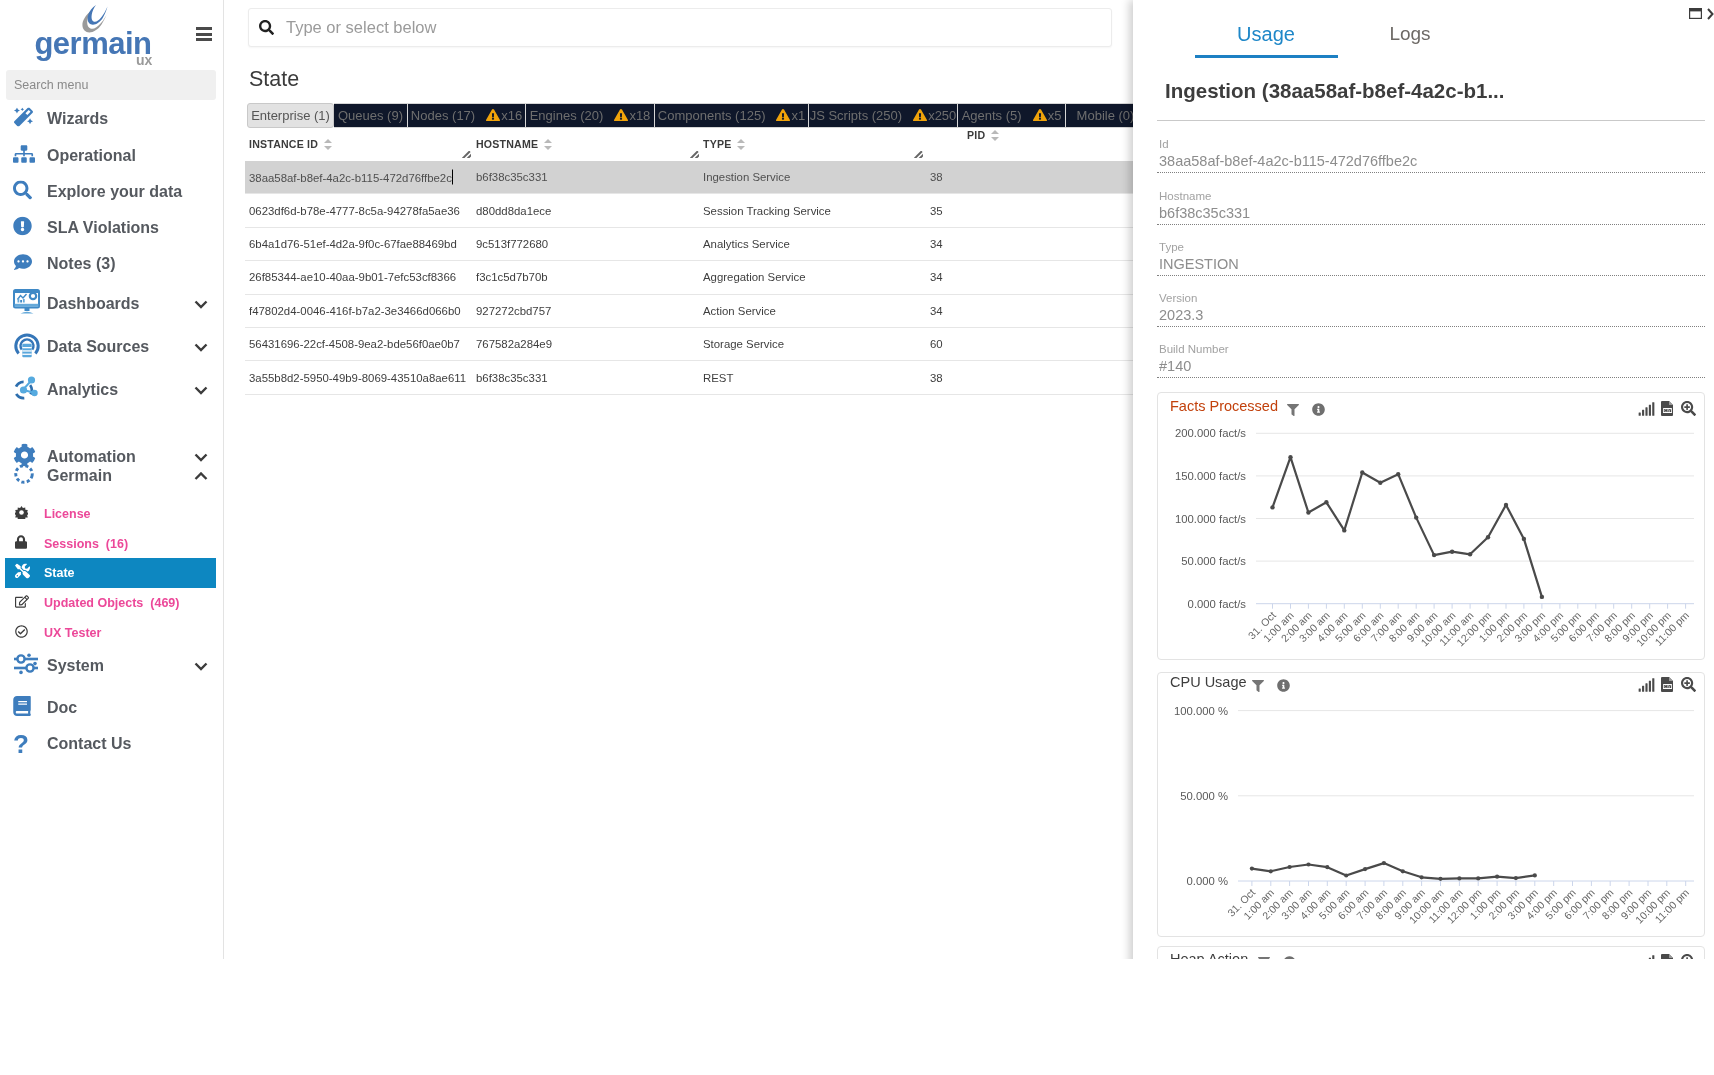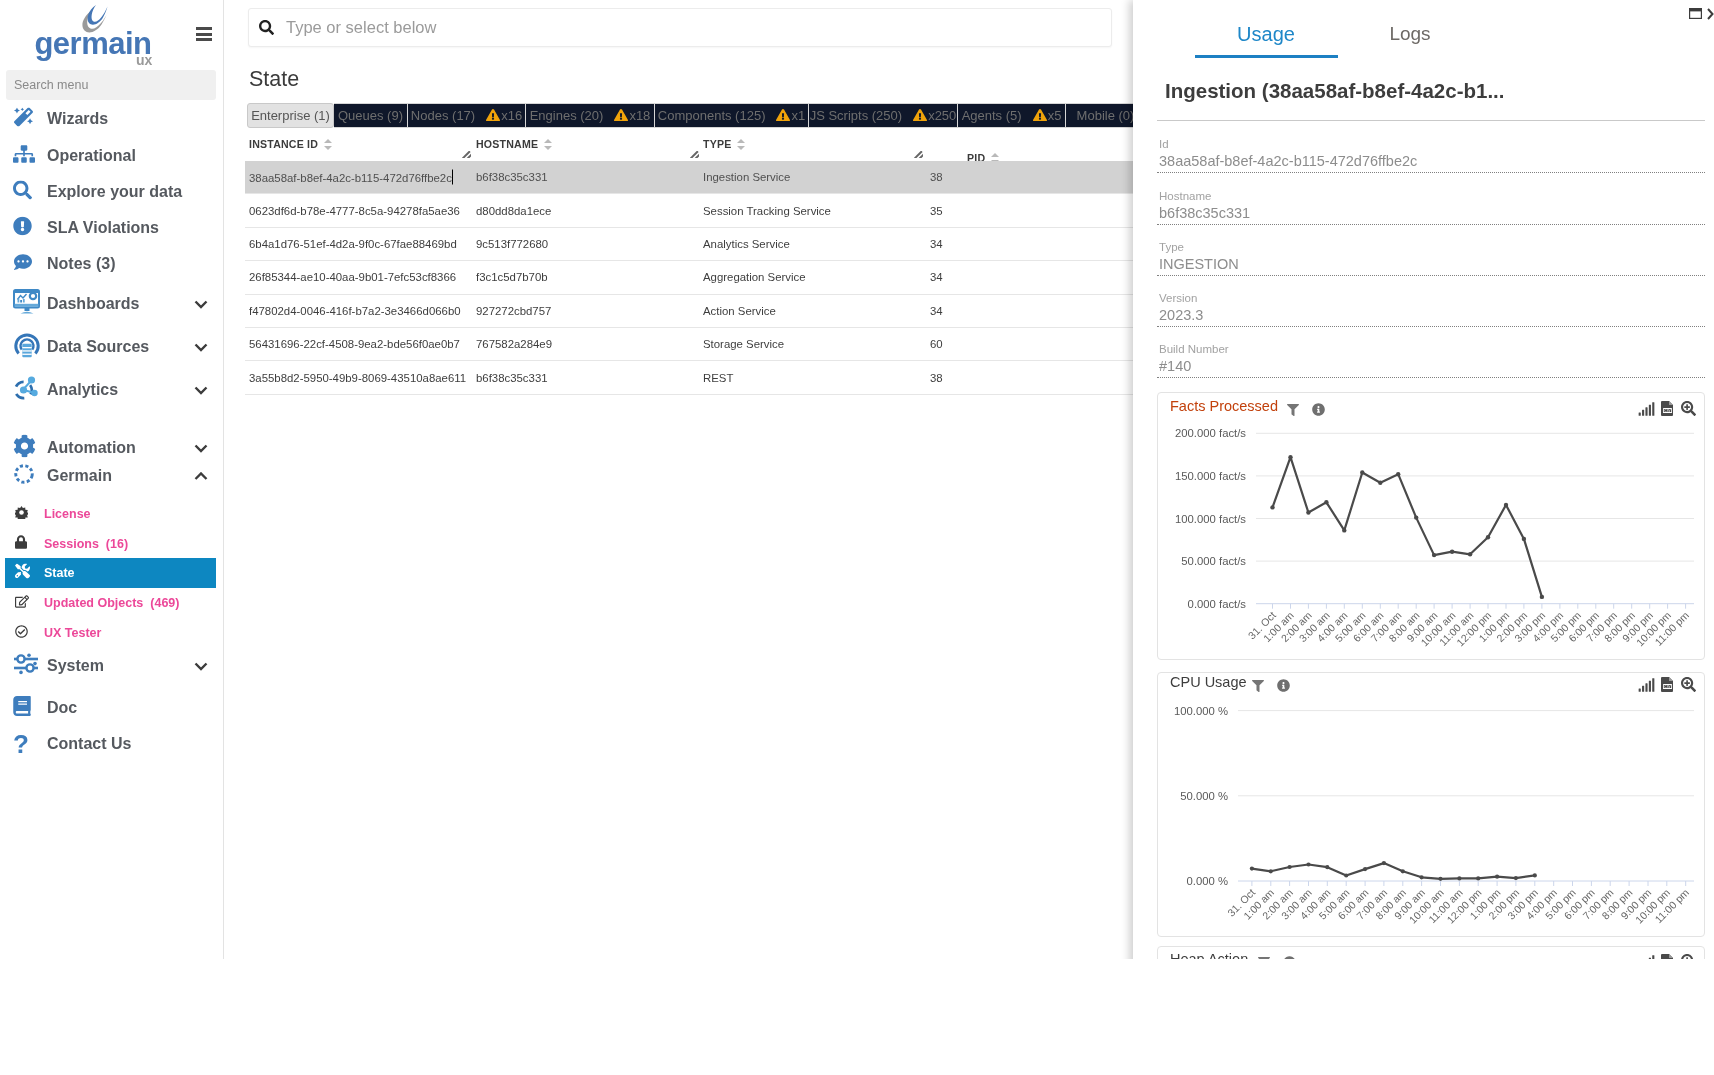--- a/index.html
+++ b/index.html
@@ -118,21 +118,21 @@
 <line x1="12.5" y1="16" x2="20" y2="18" stroke="#56aadf" stroke-width="2"></line>
 <circle cx="10.5" cy="15.5" r="3.6" fill="#56aadf"></circle>
 <circle cx="18.5" cy="5.5" r="3.6" fill="#56aadf"></circle>
 <circle cx="21.5" cy="18.5" r="3.2" fill="#56aadf"></circle>
 </svg></span>
         <span class="tx">Analytics</span>
         <span class="chev"><svg width="14" height="9" viewBox="0 0 14 9">
             <polyline points="1.5,1.5 7,7 12.5,1.5" fill="none" stroke="#3c3c3c" stroke-width="2.4"></polyline>
           </svg></span>
       </div>
- <div class="mi" style="top:433px;padding-left:32px;">
+ <div class="mi" style="top:442px;padding-left:32px;">
         <span class="ic"><svg width="23" height="23" viewBox="0 0 512 512">
             <path fill="#3e7dbd" d="M487.4 315.7l-42.6-24.6c4.3-23.2 4.3-47 0-70.2l42.6-24.6c4.9-2.8 7.1-8.6 5.5-14-11.1-35.6-30-67.8-54.7-94.6-3.8-4.1-10-5.1-14.8-2.3L380.8 110c-17.9-15.4-38.5-27.3-60.8-35.1V25.8c0-5.6-3.9-10.5-9.4-11.7-36.7-8.2-74.3-7.8-109.2 0-5.5 1.2-9.4 6.1-9.4 11.7V75c-22.2 7.9-42.8 19.8-60.8 35.1L88.7 85.5c-4.9-2.8-11-1.9-14.8 2.3-24.7 26.7-43.6 58.9-54.7 94.6-1.7 5.4.6 11.2 5.5 14L67.3 221c-4.3 23.2-4.3 47 0 70.2l-42.6 24.6c-4.9 2.8-7.1 8.6-5.5 14 11.1 35.6 30 67.8 54.7 94.6 3.8 4.1 10 5.1 14.8 2.3l42.6-24.6c17.9 15.4 38.5 27.3 60.8 35.1v49.2c0 5.6 3.9 10.5 9.4 11.7 36.7 8.2 74.3 7.8 109.2 0 5.5-1.2 9.4-6.1 9.4-11.7v-49.2c22.2-7.9 42.8-19.8 60.8-35.1l42.6 24.6c4.9 2.8 11 1.9 14.8-2.3 24.7-26.7 43.6-58.9 54.7-94.6 1.5-5.5-.7-11.3-5.6-14.1zM256 336c-44.1 0-80-35.9-80-80s35.9-80 80-80 80 35.9 80 80-35.9 80-80 80z"></path>
           </svg></span>
         <span class="tx">Automation</span>
         <span class="chev"><svg width="14" height="9" viewBox="0 0 14 9">
             <polyline points="1.5,1.5 7,7 12.5,1.5" fill="none" stroke="#3c3c3c" stroke-width="2.4"></polyline>
           </svg></span>
       </div>
  <div class="mi" style="top:460.5px;">
         <span class="ic"><svg width="22" height="22" viewBox="0 0 24 24">
@@ -226,21 +226,21 @@
         </svg>x250</div>
   <div class="tab" style="width:108px;">Agents (5)<svg class="wt" width="14" height="12.5" viewBox="0 0 576 512">
           <path fill="#f0a30a" d="M569.517 440.013C587.975 472.007 564.806 512 527.94 512H48.054c-36.937 0-59.999-40.055-41.577-71.987L246.423 23.985c18.467-32.009 64.72-31.951 83.154 0l239.94 416.028zM288 354c-25.405 0-46 20.595-46 46s20.595 46 46 46 46-20.595 46-46-20.595-46-46-46zm-43.673-165.346l7.418 136c.347 6.364 5.609 11.346 11.982 11.346h48.546c6.373 0 11.635-4.982 11.982-11.346l7.418-136c.375-6.874-5.098-12.654-11.982-12.654h-63.383c-6.884 0-12.356 5.78-11.981 12.654z"></path>
         </svg>x5</div>
   <div class="tab" style="width:80px;">Mobile (0)</div>
 </div>
 
 <div class="th abs" style="left:249px;top:138px;">INSTANCE ID<span class="sort"></span></div>
 <div class="th abs" style="left:476px;top:138px;">HOSTNAME<span class="sort"></span></div>
 <div class="th abs" style="left:703px;top:138px;">TYPE<span class="sort"></span></div>
-<div class="th abs" style="left:930px;top:152px;padding-left:37px;">PID<span class="sort"></span></div>
+<div class="th abs" style="left:930px;top:129px;padding-left:37px;">PID<span class="sort"></span></div>
 <div class="grip abs" style="left:462px;top:151px;"></div>
 <div class="grip abs" style="left:690px;top:151px;"></div>
 <div class="grip abs" style="left:914px;top:151px;"></div>
 
 <div id="rows" class="abs" style="left:245px;top:161px;width:888px;">
 <div class="trow" style="background:#d2d2d2;color:#4f4f4f;">
         <div style="left:4px;">38aa58af-b8ef-4a2c-b115-472d76ffbe2c<span style="display:inline-block;width:1px;height:15px;background:#000;vertical-align:-3px;"></span></div>
         <div style="left:231px;">b6f38c35c331</div>
         <div style="left:458px;">Ingestion Service</div>
         <div style="left:685px;">38</div>

